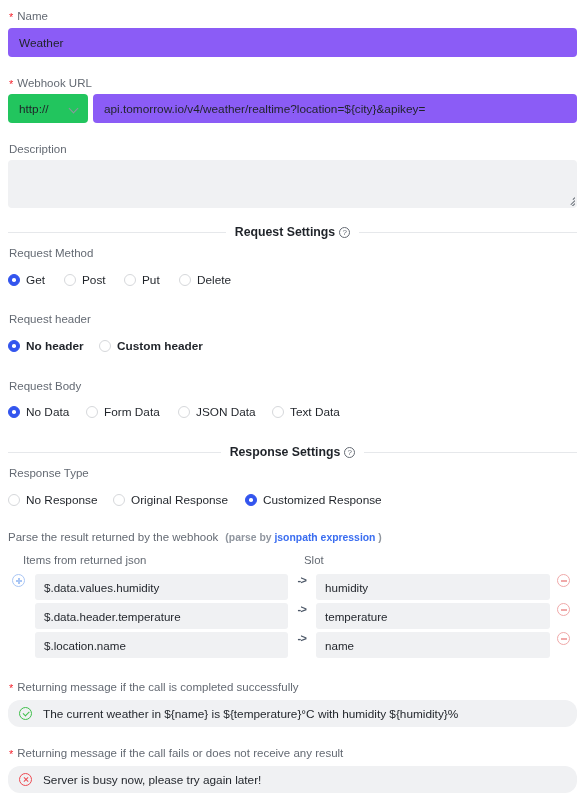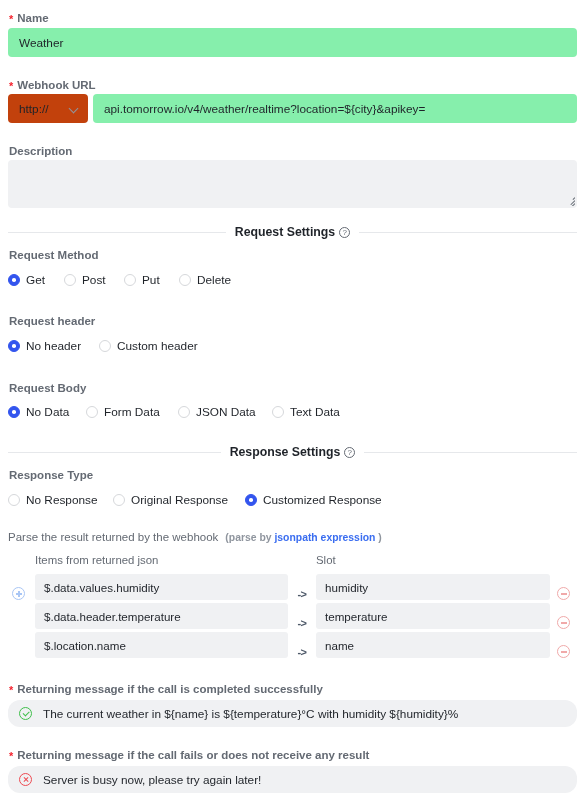--- a/index.html
+++ b/index.html
@@ -12,53 +12,52 @@
     color: #1f2329;
     overflow: hidden;
   }
 
   .page { width: 585px; height: 799px; position: relative; padding: 0 8px; }
 
   
   .field-label {
     font-size: 11.5px;
     color: #646a73;
-    line-height: 21px;
+    line-height: 16px;
     padding-left: 1px;
-    font-weight: bold;
   }
   .req-star {
     color: #f5222d;
     font-size: 11px;
     margin-right: 4px;
     position: relative;
     top: 1px;
   }
 
   
   .input-box {
-    background: #86efac;
+    background: #8b5cf6;
     border: 1px solid transparent;
     border-radius: 4px;
     height: 29px;
     display: flex;
     align-items: center;
     font-size: 11.8px;
     color: #1f2329;
     padding: 0 10px;
   }
   .input-box.full { width: 100%; }
 
   .url-row {
     display: flex;
     width: 100%;
     gap: 5px;
   }
   .url-proto {
-    background: #c2410c;
+    background: #22c55e;
     border-radius: 4px;
     height: 29px;
     width: 80px;
     display: flex;
     align-items: center;
     justify-content: space-between;
     padding: 0 9px 0 11px;
     font-size: 11.8px;
     color: #1f2329;
     flex: 0 0 80px;
@@ -194,26 +193,26 @@
     color: #8f959e;
     font-weight: bold;
   }
   .link { color: #3a6df0; }
 
   .map-head {
     display: flex;
     font-size: 11.4px;
     color: #646a73;
   }
-  .map-head .c1 { width: 253px; margin-left: 27px; }
+  .map-head .c1 { width: 253px; margin-left: 15px; }
   .map-head .c2 { flex: 1 1 auto; margin-left: 28px; }
 
   .map-row {
     display: flex;
-    align-items: flex-end;
+    align-items: flex-start;
     height: 26px;
   }
   .map-gutter {
     width: 27px;
     flex: 0 0 27px;
     display: flex;
     align-items: center;
     justify-content: flex-start;
     padding-left: 4px;
   }
@@ -397,21 +396,21 @@
       </div>
     </div>
   </div>
   <div class="at" style="top:245px;">
     <div class="field-label">Request Method</div>
   </div>
 
   <div class="at" style="top:311px;">
     <div class="field-label">Request header</div>
   </div>
-  <div class="at" style="top:339px;">
+  <div class="at" style="top:339px;font-weight:bold;">
     <div class="radio-group">
       <div class="radio on" style="width:91px;">
         <span class="dot"></span>
         <span>No header</span>
       </div>
       <div class="radio">
         <span class="dot"></span>
         <span>Custom header</span>
       </div>
     </div>

